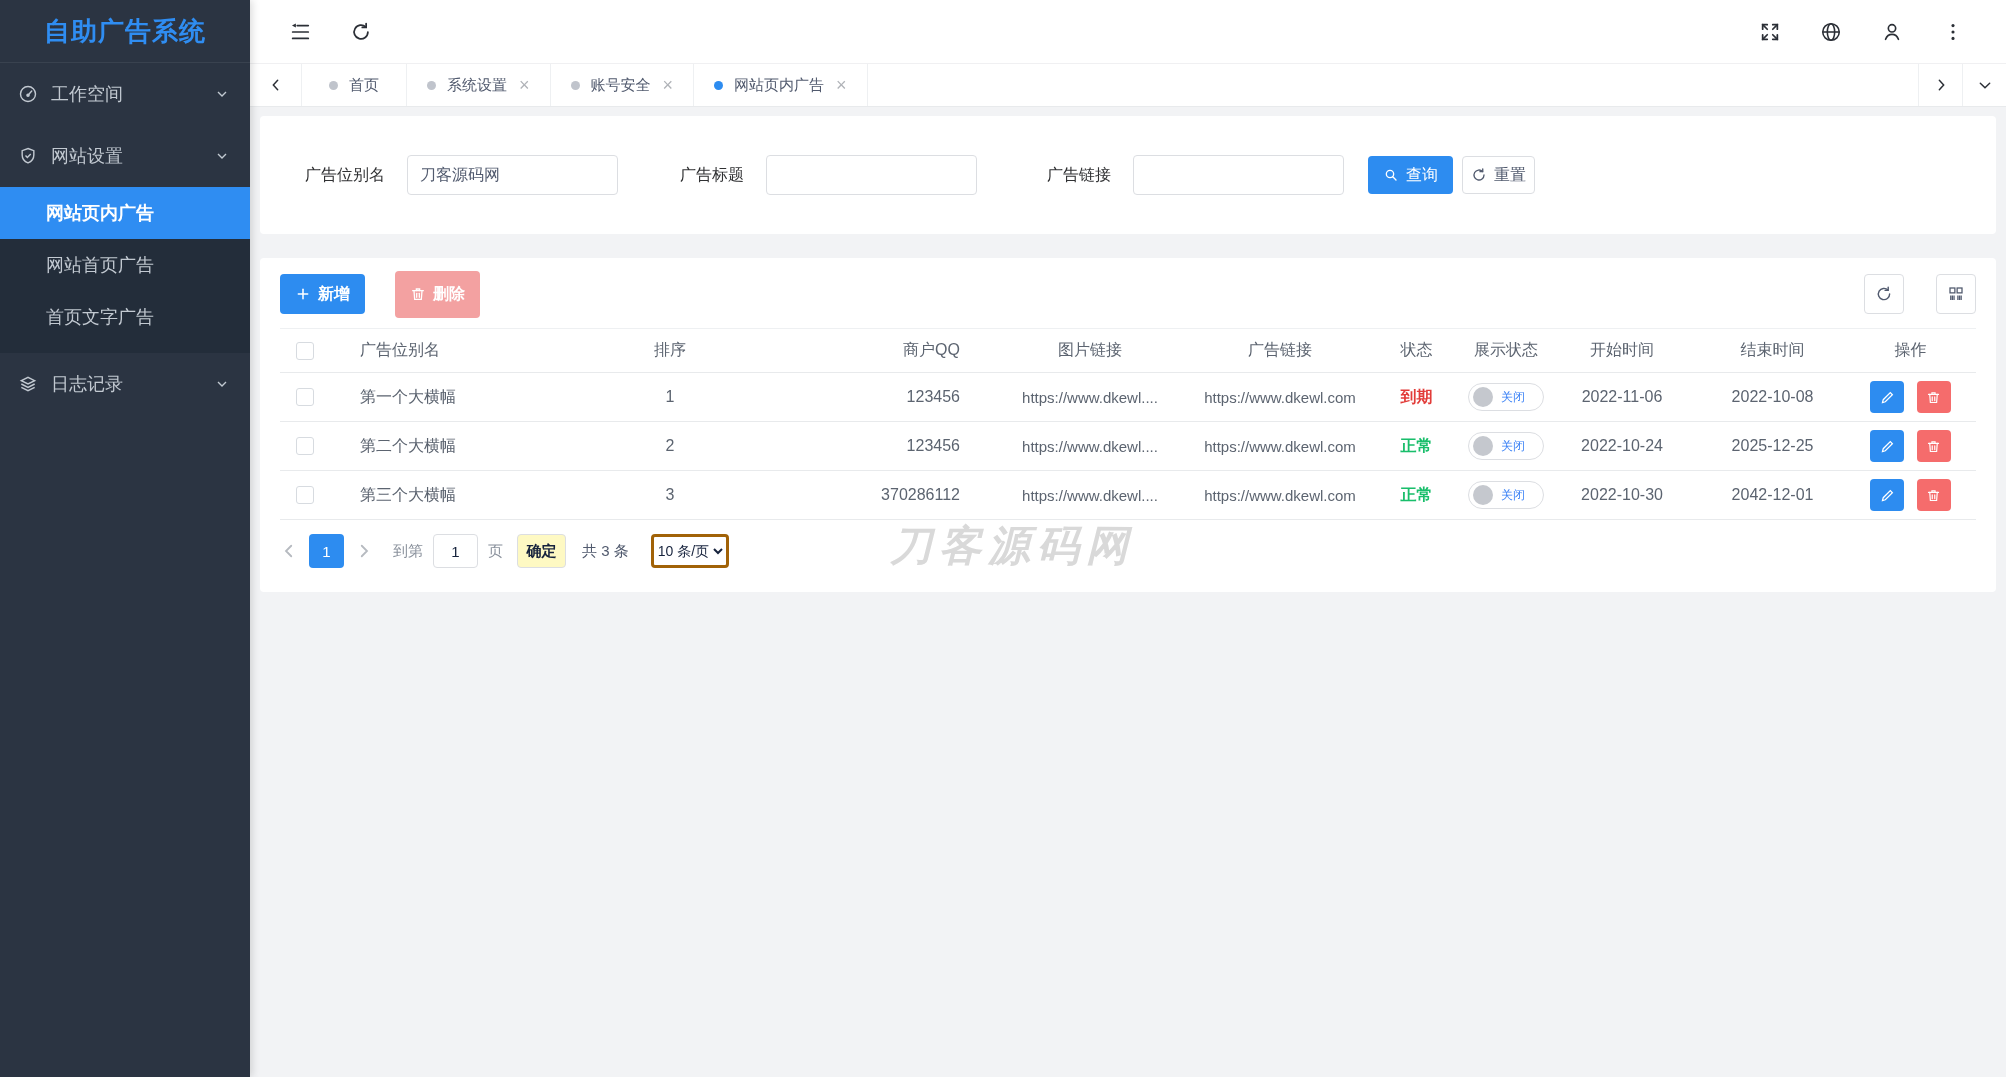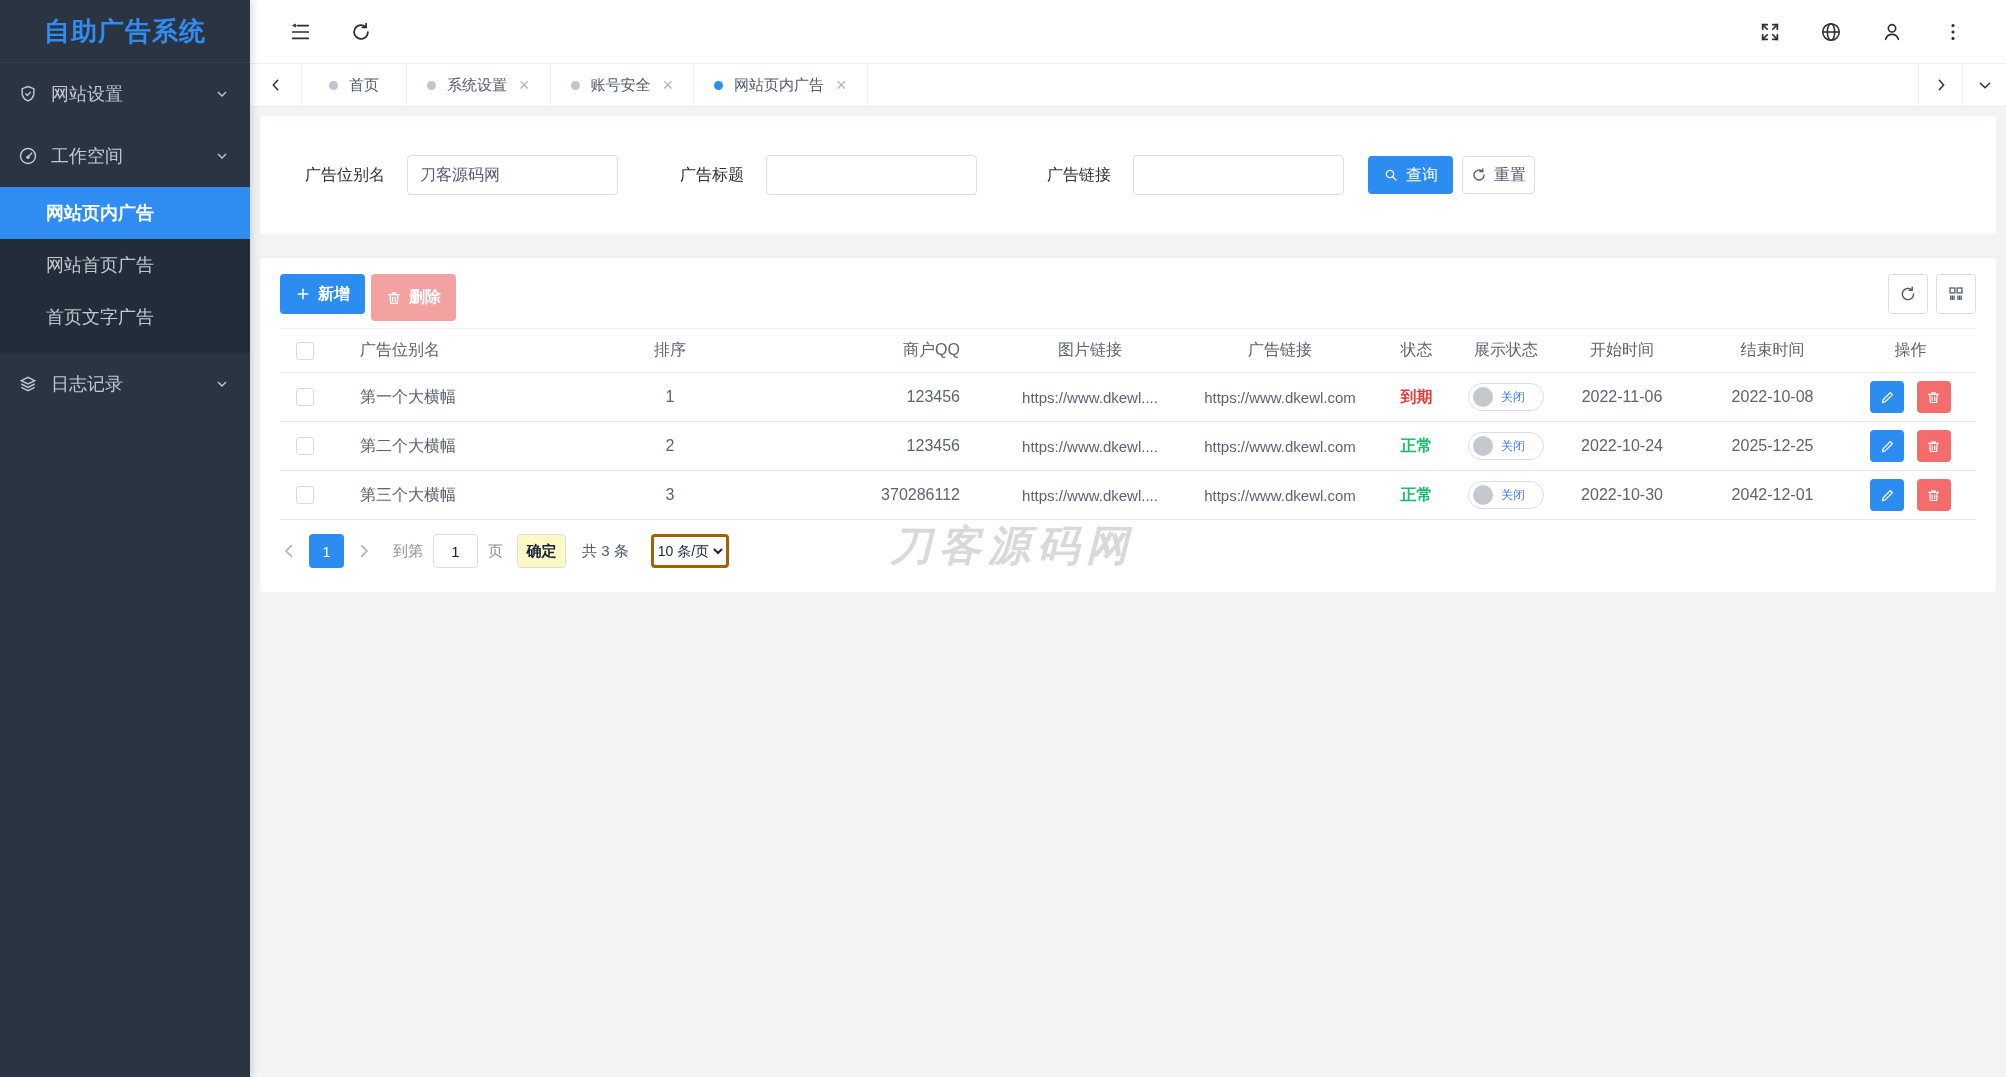--- a/index.html
+++ b/index.html
@@ -49,21 +49,21 @@
   .flabel { font-size:16px; color:#303133; margin-right:22px; white-space:nowrap; }
   .finput { width:211px; height:40px; border:1px solid #dcdee2; border-radius:4px; padding:0 12px; font-size:16px; color:#515a6e; outline:none; background:#fff; }
   .fg2 { margin-left:62px; } .fg3 { margin-left:70px; }
   .btn { display:inline-flex; align-items:center; justify-content:center; gap:7px; border:none; border-radius:4px; font-size:16px; cursor:pointer; font-family:inherit; }
   .btn svg { width:16px; height:16px; }
   .btn-search { height:38px; padding:0 15px; background:#2d8cf0; color:#fff; margin-left:24px; }
   .btn-reset { height:38px; padding:0 8px; background:#fff; color:#515a6e; border:1px solid #dcdee2; margin-left:9px; }
 
   
   .table-card { position:absolute; left:260px; top:258px; width:1736px; height:334px; background:#fff; border-radius:4px; padding:16px 20px; }
-  .card-toolbar { display:flex; height:40px; margin-bottom:14px; }
+  .card-toolbar { display:flex; align-items:center; height:40px; margin-bottom:14px;gap:24px; }
   .btn-add { height:40px; padding:0 15px; background:#2d8cf0; color:#fff; font-weight:bold; }
   .btn-del { height:47px; padding:0 15px; background:#f3a1a1; color:#fff; font-weight:bold; margin-left:6px; }
   .toolbar-spacer { flex:1; }
   .icon-btn { width:40px; height:40px; border:1px solid #dcdee2; border-radius:4px; background:#fff; display:flex; align-items:center; justify-content:center; color:#515a6e; cursor:pointer; }
   .icon-btn + .icon-btn { margin-left:8px; }
   .icon-btn svg { width:18px; height:18px; }
 
   table { width:100%; border-collapse:collapse; table-layout:fixed; }
   th { height:44px; font-weight:normal; font-size:16px; color:#5c6470; border-top:1px solid #eef0f2; border-bottom:1px solid #e8eaec; white-space:nowrap; }
   td { height:49px; font-size:16px; color:#5c6470; border-bottom:1px solid #e8eaec; white-space:nowrap; }
@@ -96,41 +96,41 @@
 </style>
 </head>
 <body>
 
 <aside class="sidebar">
   <div class="logo">自助广告系统</div>
 
   <div class="menu-item">
     <span class="mi-icon">
       <svg viewBox="0 0 24 24" fill="none" stroke="currentColor" stroke-width="1.7">
-          <path d="M12 3l7 2.6v5.1c0 4.4-2.9 8-7 9.6-4.1-1.6-7-5.2-7-9.6V5.6z"></path>
-          <polyline points="9 11.5 11.2 13.7 15.3 9.6"></polyline>
-        </svg>
-    </span>
-    <span class="mi-label">网站设置</span>
+          <circle cx="12" cy="12" r="9"></circle>
+          <path d="M12 13.5 L16.5 8.5" stroke-linecap="round"></path>
+          <circle cx="12" cy="13.5" r="1.3" fill="currentColor"></circle>
+        </svg>
+    </span>
+    <span class="mi-label">工作空间</span>
     <span class="chev">
       <svg viewBox="0 0 24 24" fill="none" stroke="currentColor" stroke-width="2">
           <polyline points="6 9 12 15 18 9"></polyline>
         </svg>
     </span>
   </div>
 
   <div class="menu-item">
     <span class="mi-icon">
       <svg viewBox="0 0 24 24" fill="none" stroke="currentColor" stroke-width="1.7">
-          <circle cx="12" cy="12" r="9"></circle>
-          <path d="M12 13.5 L16.5 8.5" stroke-linecap="round"></path>
-          <circle cx="12" cy="13.5" r="1.3" fill="currentColor"></circle>
-        </svg>
-    </span>
-    <span class="mi-label">工作空间</span>
+          <path d="M12 3l7 2.6v5.1c0 4.4-2.9 8-7 9.6-4.1-1.6-7-5.2-7-9.6V5.6z"></path>
+          <polyline points="9 11.5 11.2 13.7 15.3 9.6"></polyline>
+        </svg>
+    </span>
+    <span class="mi-label">网站设置</span>
     <span class="chev">
       <svg viewBox="0 0 24 24" fill="none" stroke="currentColor" stroke-width="2">
           <polyline points="6 9 12 15 18 9"></polyline>
         </svg>
     </span>
   </div>
 
 
   <div class="submenu">
     <div class="sub-item active">

